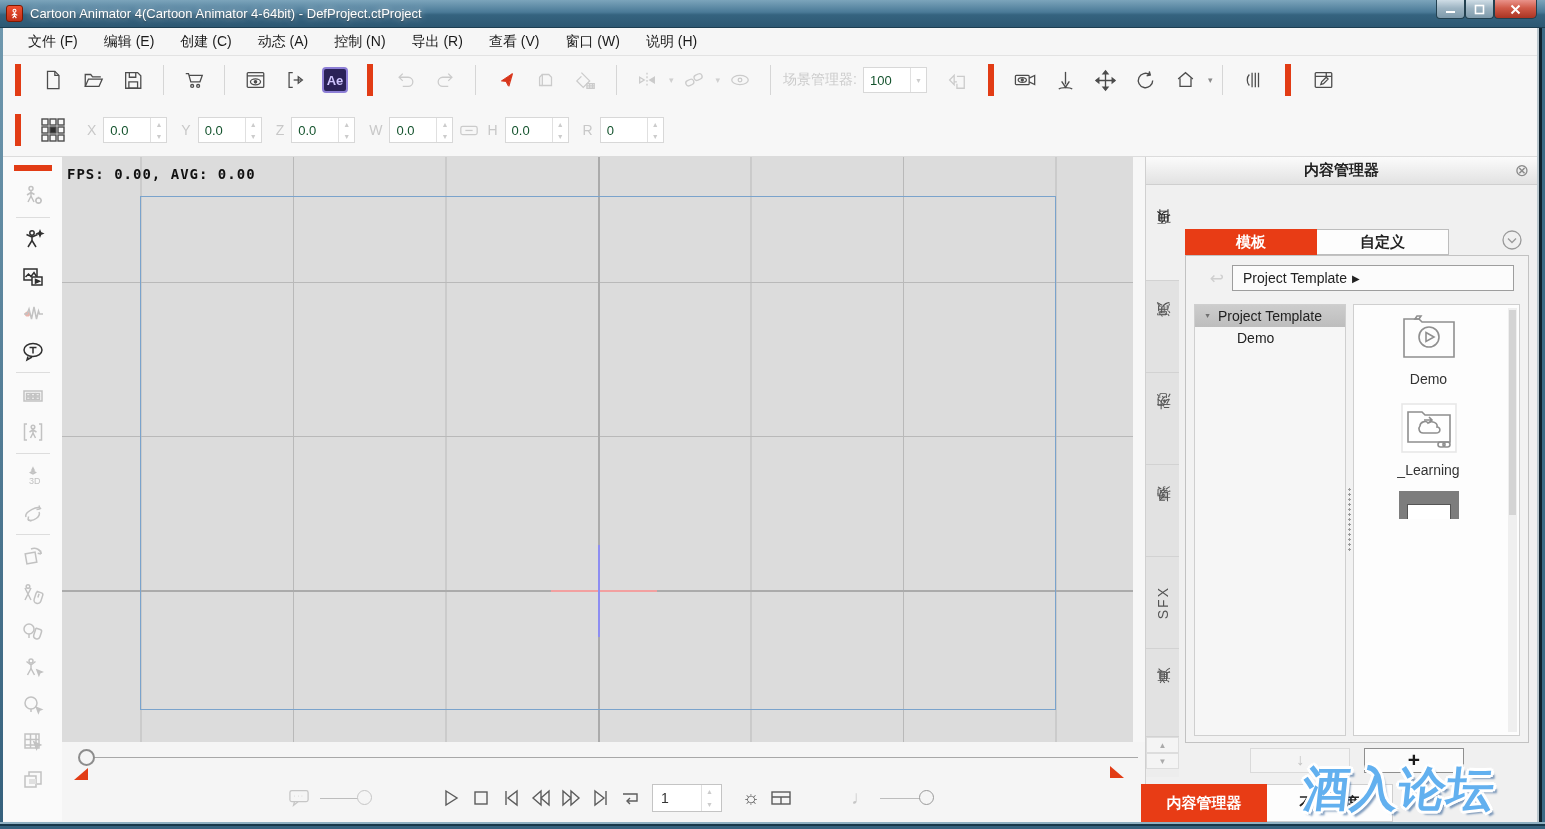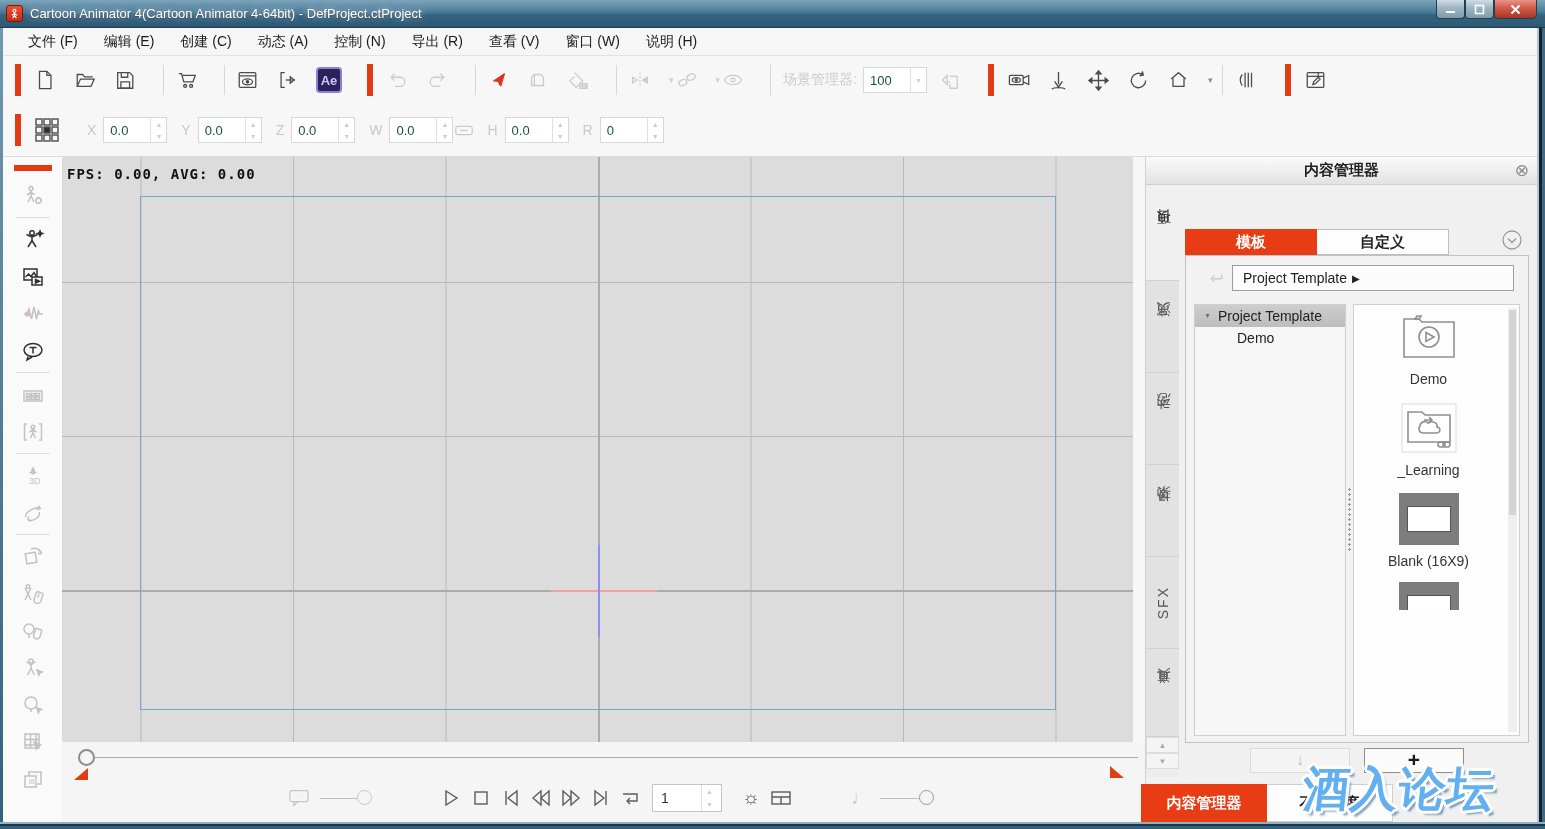--- a/index.html
+++ b/index.html
@@ -26,21 +26,21 @@
     display:flex; align-items:center; padding-left:12px; border-bottom:1px solid #e3e3e3; }
   .menu-item { font-size:14px; color:#1a1a1a; padding:3px 13px; cursor:default; }
 
   
   .toolbar1 { position:absolute; top:56px; left:3px; right:8px; height:48px; background:#f7f7f7;
     display:flex; align-items:center; }
   .toolbar2 { position:absolute; top:104px; left:3px; right:8px; height:53px; background:#f7f7f7;
     display:flex; align-items:center; border-bottom:1px solid #dcdcdc; }
   .redbar { width:6px; height:32px; background:#e23c15; margin:0 12px; flex:none; }
   .vsep { width:1px; height:30px; background:#d6d6d6; margin:0 10px; flex:none; }
-  .tool { width:38px; height:38px; display:flex; align-items:center; flex:none; margin:0 1px; }
+  .tool { width:38px; height:38px; display:flex; align-items:center; justify-content:center; flex:none; margin:0 1px; }
   .tool svg { stroke:#4c4c4c; fill:none; stroke-width:1.4; }
   .tool.dis svg { stroke:#cbcbcb; }
   .caret { font-size:9px; color:#8a8a8a; margin-left:2px; }
   .caret.dis { color:#d0d0d0; }
   .ae-badge { width:26px; height:26px; background:#2a2258; border:2px solid #8d7fd6; border-radius:4px;
     color:#cfc5ff; font-weight:bold; font-size:13px; display:flex; align-items:center; justify-content:center; }
   .opacity-label { font-size:14px; color:#cccccc; margin:0 6px 0 2px; }
   .spin-box { display:flex; border:1px solid #d8d8d8; background:#fff; height:26px; align-items:stretch; }
   .spin-box input { border:none; outline:none; width:46px; font-size:13px; color:#14532d; padding-left:6px;
     font-family:"Liberation Sans",sans-serif; background:transparent; }
@@ -756,28 +756,20 @@
                       <path d="M8 40V10h14l3 3h25v27z"></path>
                       <path d="M20 24c0-4 6-6 8-3 4-3 10 0 9 4 4 0 4 6-1 6H23c-4 0-5-5-3-7z"></path>
                       <path d="M24 18h8M29 15l3 3-3 3"></path>
                       <rect x="38" y="40" width="7" height="5" rx="2.5"></rect>
                       <rect x="43" y="40" width="7" height="5" rx="2.5"></rect>
                     </svg>
                 </div>
                 <div class="lab">_Learning</div>
               </div>
               <div class="cm-item">
-                <div class="thumb">
-                  <div class="blank-thumb">
-                      <div class="inner169"></div>
-                    </div>
-                </div>
-                <div class="lab">Blank (16X9)</div>
-              </div>
-              <div class="cm-item">
                 <div class="thumb" style="height:28px; overflow:hidden;">
                   <div class="blank-thumb" style="height:52px; margin-top:24px;">
                       <div class="inner169"></div>
                     </div>
                 </div>
               </div>
             </div>
             <div class="list-scroll">
                 <div class="thumbbar"></div>
               </div>

